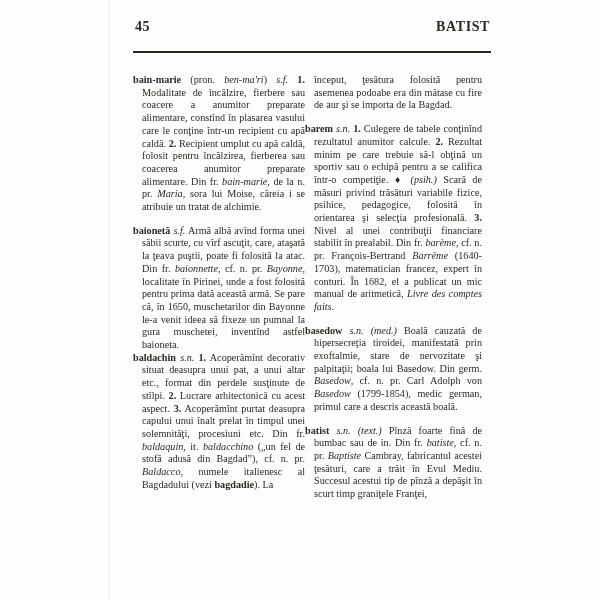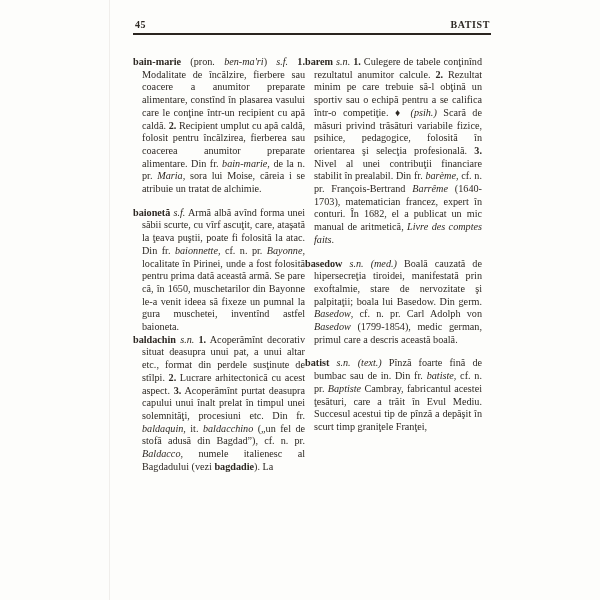--- a/index.html
+++ b/index.html
@@ -29,23 +29,23 @@
     position: absolute;
     left: 133px;
     top: 19px;
     width: 358px;
   }
   .header {
     display: flex;
     justify-content: space-between;
     align-items: baseline;
     font-weight: bold;
-    font-size: 10px;
+    font-size: 14px;
     letter-spacing: 0.6px;
-    padding: 0 1px 3px 2px;
+    padding: 0 1px 16px 2px;
   }
   .rule {
     height: 2px;
     background: #2a251f;
   }
   .columns {
     display: flex;
     gap: 0;
     margin-top: 21px;
     font-size: 10.2px;
@@ -77,19 +77,20 @@
       <span>BATIST</span>
     </div>
     <div class="rule"></div>
     <div class="columns">
       <div class="col col-left">
           <p class="block entry gap"><span class="r-b">bain-marie</span><span class="r-n"> (pron. </span><span class="r-i">ben-ma'ri</span><span class="r-n">) </span><span class="r-i">s.f.</span><span class="r-n"> </span><span class="r-b">1.</span><span class="r-n"> Modalitate de încălzire, fierbere sau coacere a anumitor preparate alimentare, constînd în plasarea vasului care le conţine într-un recipient cu apă caldă. </span><span class="r-b">2.</span><span class="r-n"> Recipient umplut cu apă caldă, folosit pentru încălzirea, fierberea sau coacerea anumitor preparate alimentare. Din fr. </span><span class="r-i">bain-marie</span><span class="r-n">, de la n. pr. </span><span class="r-i">Maria</span><span class="r-n">, sora lui Moise, căreia i se atribuie un tratat de alchimie.</span></p>
           <p class="block entry"><span class="r-b">baionetă</span><span class="r-n"> </span><span class="r-i">s.f.</span><span class="r-n"> Armă albă avînd forma unei săbii scurte, cu vîrf ascuţit, care, ataşată la ţeava puştii, poate fi folosită la atac. Din fr. </span><span class="r-i">baionnette</span><span class="r-n">, cf. n. pr. </span><span class="r-i">Bayonne</span><span class="r-n">, localitate în Pirinei, unde a fost folosită pentru prima dată această armă. Se pare că, în 1650, muschetarilor din Bayonne le-a venit ideea să fixeze un pumnal la gura muschetei, inventînd astfel baioneta.</span></p>
           <p class="block entry"><span class="r-b">baldachin</span><span class="r-n"> </span><span class="r-i">s.n.</span><span class="r-n"> </span><span class="r-b">1.</span><span class="r-n"> Acoperămînt decorativ situat deasupra unui pat, a unui altar etc., format din perdele susţinute de stîlpi. </span><span class="r-b">2.</span><span class="r-n"> Lucrare arhitectonică cu acest aspect. </span><span class="r-b">3.</span><span class="r-n"> Acoperămînt purtat deasupra capului unui înalt prelat în timpul unei solemnităţi, procesiuni etc. Din fr. </span><span class="r-i">baldaquin</span><span class="r-n">, it. </span><span class="r-i">baldacchino</span><span class="r-n"> („un fel de stofă adusă din Bagdad”), cf. n. pr. </span><span class="r-i">Baldacco</span><span class="r-n">, numele italienesc al Bagdadului (vezi </span><span class="r-b">bagdadie</span><span class="r-n">). La</span></p>
         </div>
       <div class="col col-right">
+          <p class="block continuation gap"><span class="r-n">început, ţesătura folosită pentru asemenea podoabe era din mătase cu fire de aur şi se importa de la Bagdad.</span></p>
           <p class="block entry gap"><span class="r-b">barem</span><span class="r-n"> </span><span class="r-i">s.n.</span><span class="r-n"> </span><span class="r-b">1.</span><span class="r-n"> Culegere de tabele conţinînd rezultatul anumitor calcule. </span><span class="r-b">2.</span><span class="r-n"> Rezultat minim pe care trebuie să-l obţină un sportiv sau o echipă pentru a se califica într-o competiţie. ♦ </span><span class="r-i">(psih.)</span><span class="r-n"> Scară de măsuri privind trăsături variabile fizice, psihice, pedagogice, folosită în orientarea şi selecţia profesională. </span><span class="r-b">3.</span><span class="r-n"> Nivel al unei contribuţii financiare stabilit în prealabil. Din fr. </span><span class="r-i">barème</span><span class="r-n">, cf. n. pr. François-Bertrand </span><span class="r-i">Barrême</span><span class="r-n"> (1640-1703), matematician francez, expert în conturi. În 1682, el a publicat un mic manual de aritmetică, </span><span class="r-i">Livre des comptes faits</span><span class="r-n">.</span></p>
           <p class="block entry gap"><span class="r-b">basedow</span><span class="r-n"> </span><span class="r-i">s.n.</span><span class="r-n"> </span><span class="r-i">(med.)</span><span class="r-n"> Boală cauzată de hipersecreţia tiroidei, manifestată prin exoftalmie, stare de nervozitate şi palpitaţii; boala lui Basedow. Din germ. </span><span class="r-i">Basedow</span><span class="r-n">, cf. n. pr. Carl Adolph von </span><span class="r-i">Basedow</span><span class="r-n"> (1799-1854), medic german, primul care a descris această boală.</span></p>
           <p class="block entry"><span class="r-b">batist</span><span class="r-n"> </span><span class="r-i">s.n.</span><span class="r-n"> </span><span class="r-i">(text.)</span><span class="r-n"> Pînză foarte fină de bumbac sau de in. Din fr. </span><span class="r-i">batiste</span><span class="r-n">, cf. n. pr. </span><span class="r-i">Baptiste</span><span class="r-n"> Cambray, fabricantul acestei ţesături, care a trăit în Evul Mediu. Succesul acestui tip de pînză a depăşit în scurt timp graniţele Franţei,</span></p>
         </div>
     </div>
   </div>
 </div>
 
 </body></html>

